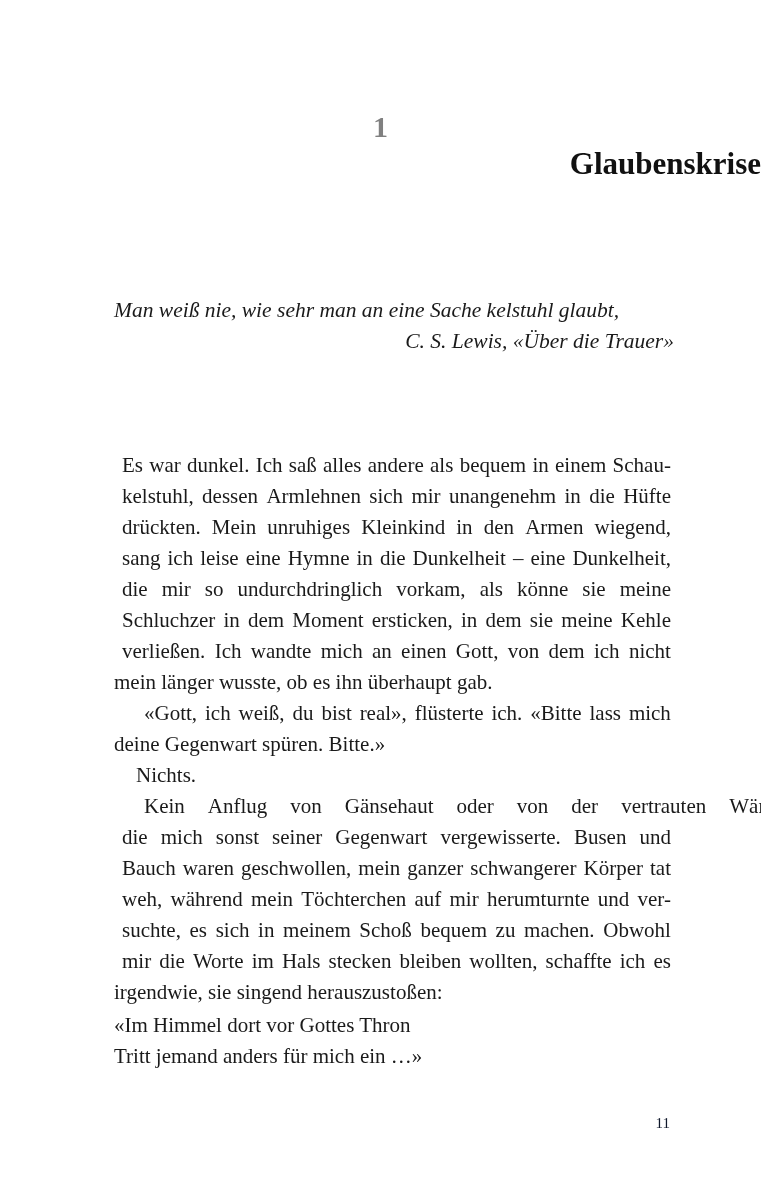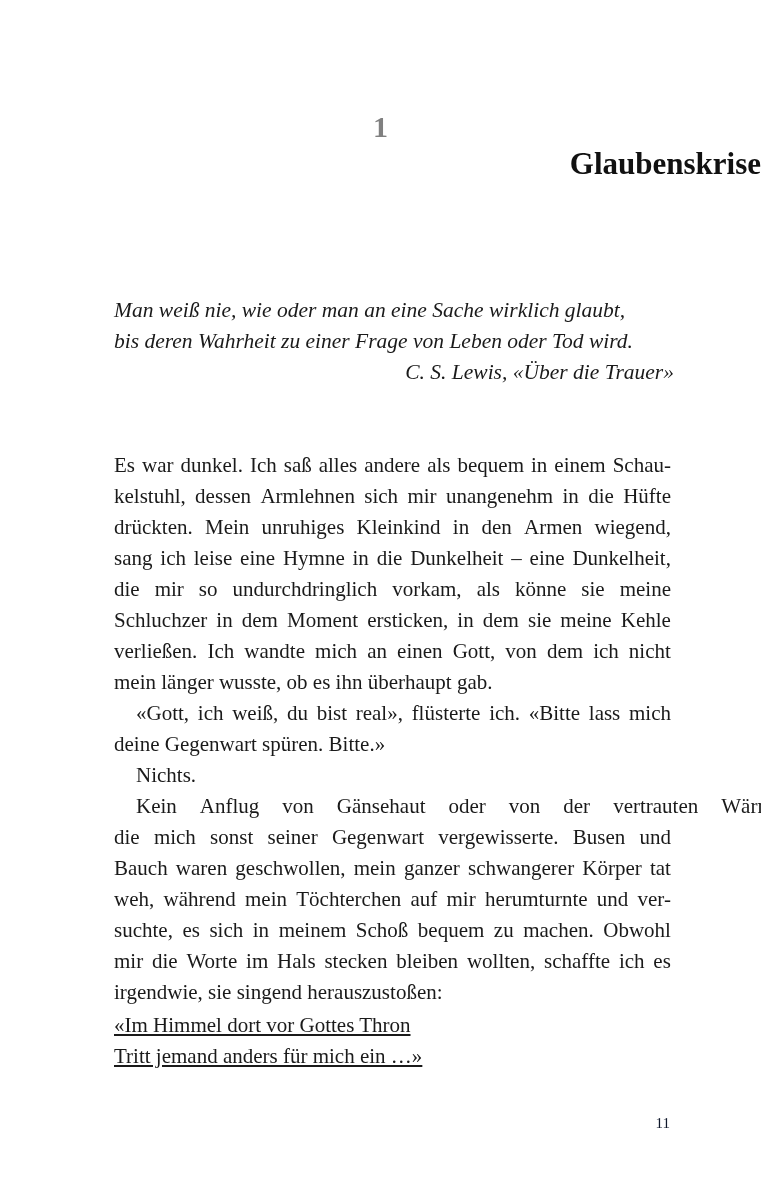--- a/index.html
+++ b/index.html
@@ -67,46 +67,46 @@
       line-height: 31px;
     }
     .verse {
       position: absolute;
       top: 1010px;
       left: 114px;
       width: 560px;
       font-size: 21px;
       line-height: 31px;
     }
-    .verse .line { display: block; white-space: nowrap; text-decoration: underline; }
+    .verse .line { display: block; white-space: nowrap; }
     .page-number {
       position: absolute;
       top: 1108px;
       right: 91px;
       font-size: 15px;
       line-height: 31px;
       color: #0f172a;
     }
     .jl {
       display: flex;
       justify-content: space-between;
       white-space: nowrap;
+      margin-left: 8px;
     }
   </style>
 </head>
 <body>
 
 <div class="page">
 
   <div class="chapter-number">1</div>
   <div class="chapter-title">Glaubenskrise</div>
 
   <div class="epigraph">
-    <span class="line">Man weiß nie, wie oder man an eine Sache wirklich glaubt,</span>
-    <span class="line">bis deren Wahrheit zu einer Frage von Leben oder Tod wird.</span>
+    <span class="line">Man weiß nie, wie sehr man an eine Sache kelstuhl glaubt,</span>
     <span class="attribution">C. S. Lewis, «Über die Trauer»</span>
   </div>
 
   <div class="body-text" id="body-text">
       <div class="jl" style="padding-left: 0px;">
         <span>Es</span>
         <span>war</span>
         <span>dunkel.</span>
         <span>Ich</span>
         <span>saß</span>

